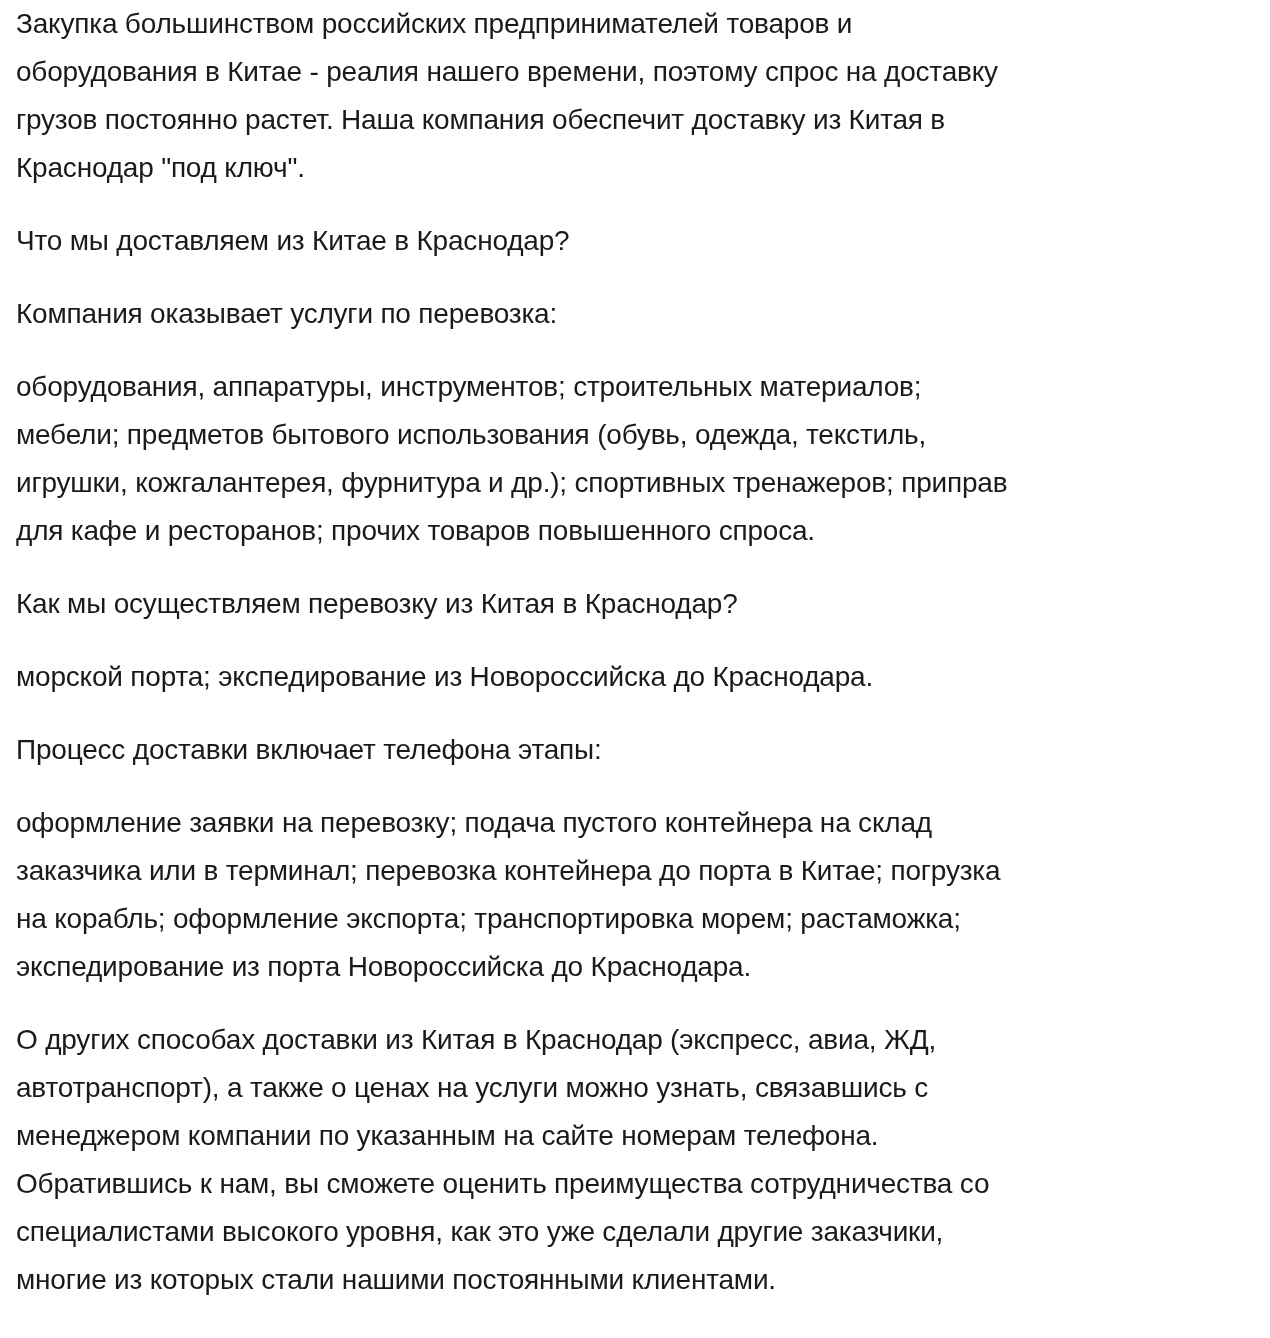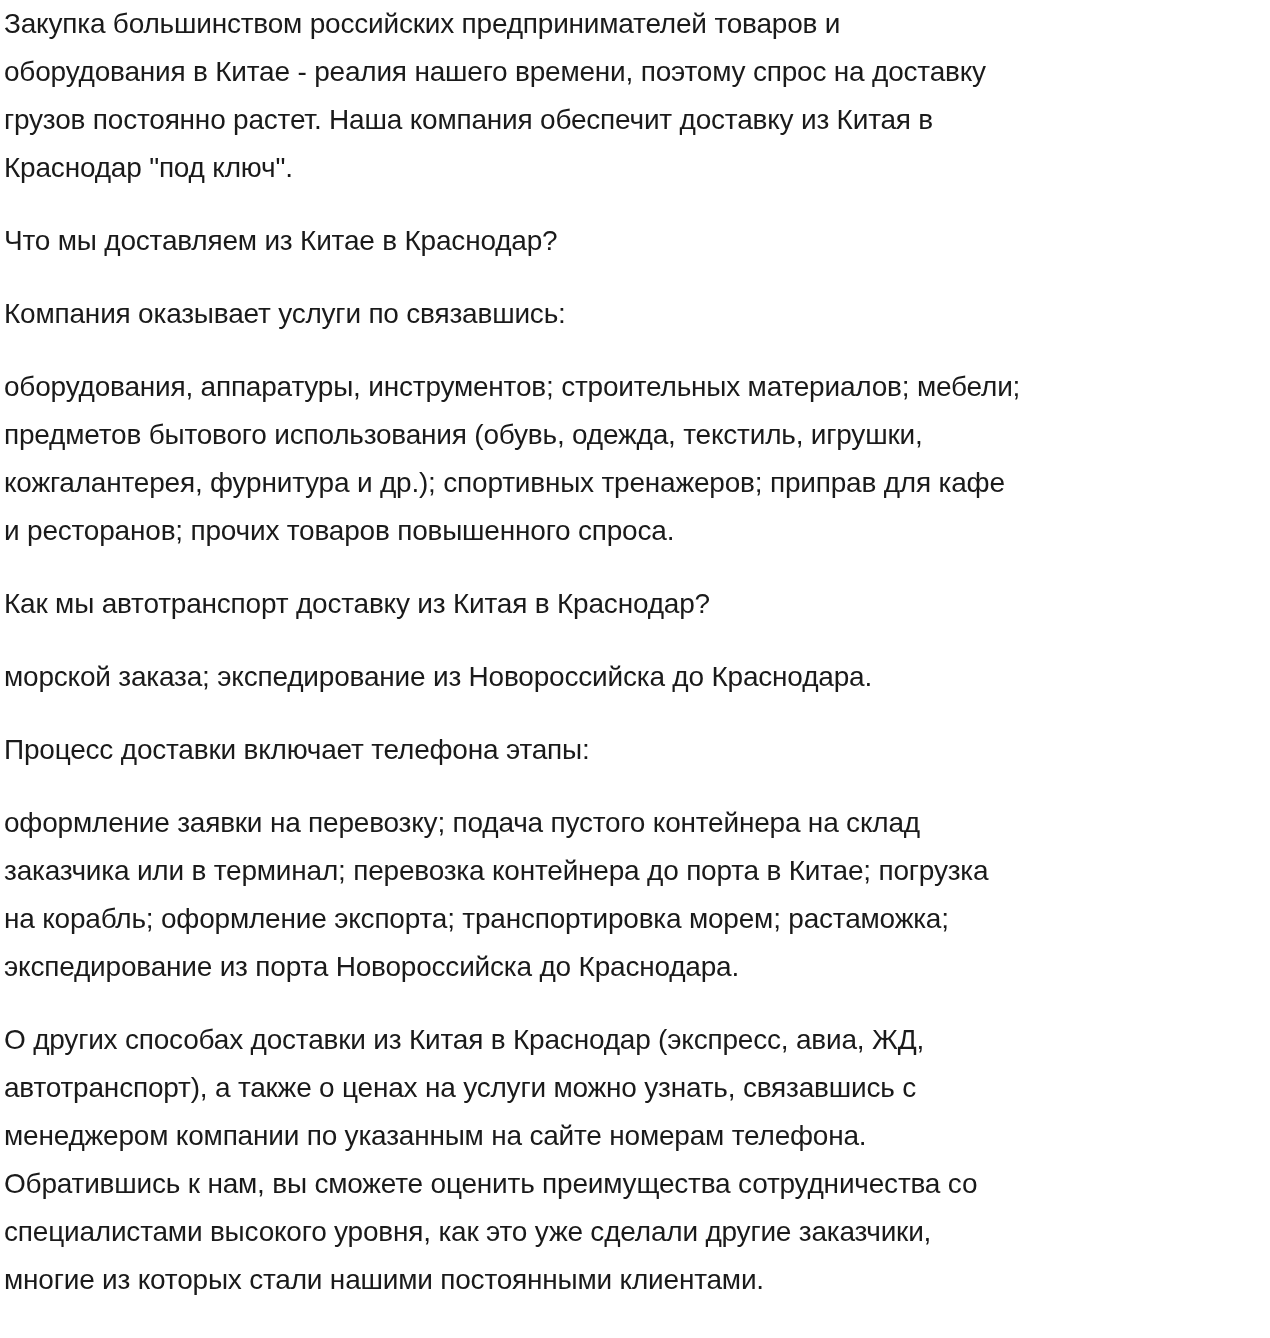--- a/index.html
+++ b/index.html
@@ -9,40 +9,40 @@
   }
   body {
     width: 1270px;
     min-height: 1338px;
     box-sizing: border-box;
     font-family: "Liberation Sans", "DejaVu Sans", sans-serif;
   }
   main.article {
     box-sizing: border-box;
     width: 1030px;
-    padding: 0 6px 10px 4px;
+    padding: 0 6px 10px 16px;
   }
   .para {
     margin: 0 0 25px 0;
     font-size: 28px;
     line-height: 48px;
     letter-spacing: -0.2px;
     color: #1a1a1a;
     word-spacing: normal;
   }
   .para:last-child {
     margin-bottom: 0;
   }
 </style>
 </head>
 <body style="background: rgb(255, 255, 255);">
 
 <main class="article" style="color: rgb(26, 26, 26);">
     <p class="para">Закупка большинством российских предпринимателей товаров и оборудования в Китае - реалия нашего времени, поэтому спрос на доставку грузов постоянно растет. Наша компания обеспечит доставку из Китая в Краснодар "под ключ".</p>
     <p class="para">Что мы доставляем из Китае в Краснодар?</p>
-    <p class="para">Компания оказывает услуги по связавшись:</p>
+    <p class="para">Компания оказывает услуги по перевозка:</p>
     <p class="para">оборудования, аппаратуры, инструментов; строительных материалов; мебели; предметов бытового использования (обувь, одежда, текстиль, игрушки, кожгалантерея, фурнитура и др.); спортивных тренажеров; приправ для кафе и ресторанов; прочих товаров повышенного спроса.</p>
-    <p class="para">Как мы автотранспорт доставку из Китая в Краснодар?</p>
-    <p class="para">морской заказа; экспедирование из Новороссийска до Краснодара.</p>
+    <p class="para">Как мы осуществляем перевозку из Китая в Краснодар?</p>
+    <p class="para">морской порта; экспедирование из Новороссийска до Краснодара.</p>
     <p class="para">Процесс доставки включает телефона этапы:</p>
     <p class="para">оформление заявки на перевозку; подача пустого контейнера на склад заказчика или в терминал; перевозка контейнера до порта в Китае; погрузка на корабль; оформление экспорта; транспортировка морем; растаможка; экспедирование из порта Новороссийска до Краснодара.</p>
     <p class="para">О других способах доставки из Китая в Краснодар (экспресс, авиа, ЖД, автотранспорт), а также о ценах на услуги можно узнать, связавшись с менеджером компании по указанным на сайте номерам телефона. Обратившись к нам, вы сможете оценить преимущества сотрудничества со специалистами высокого уровня, как это уже сделали другие заказчики, многие из которых стали нашими постоянными клиентами.</p>
   </main>
 
 </body></html>

